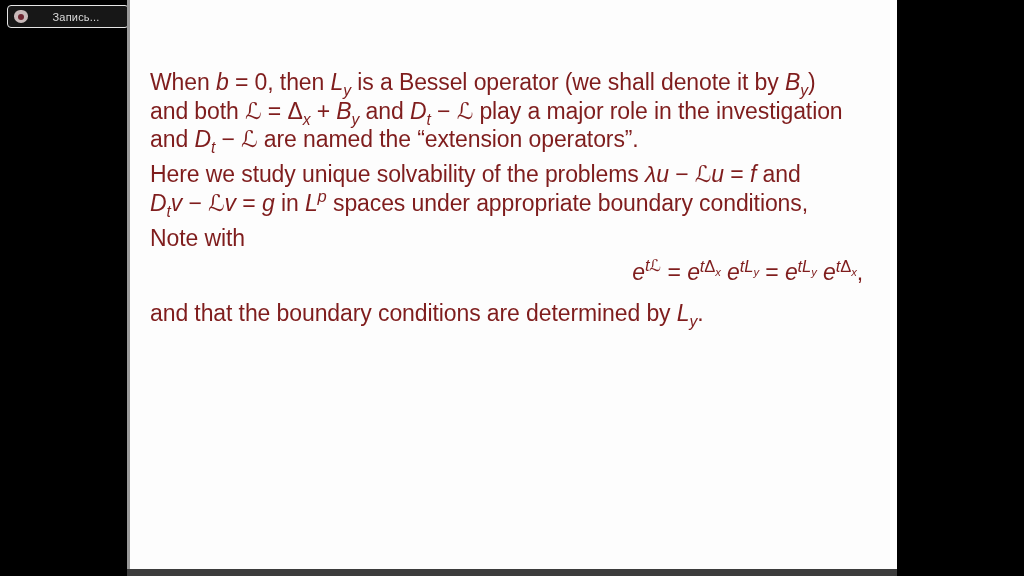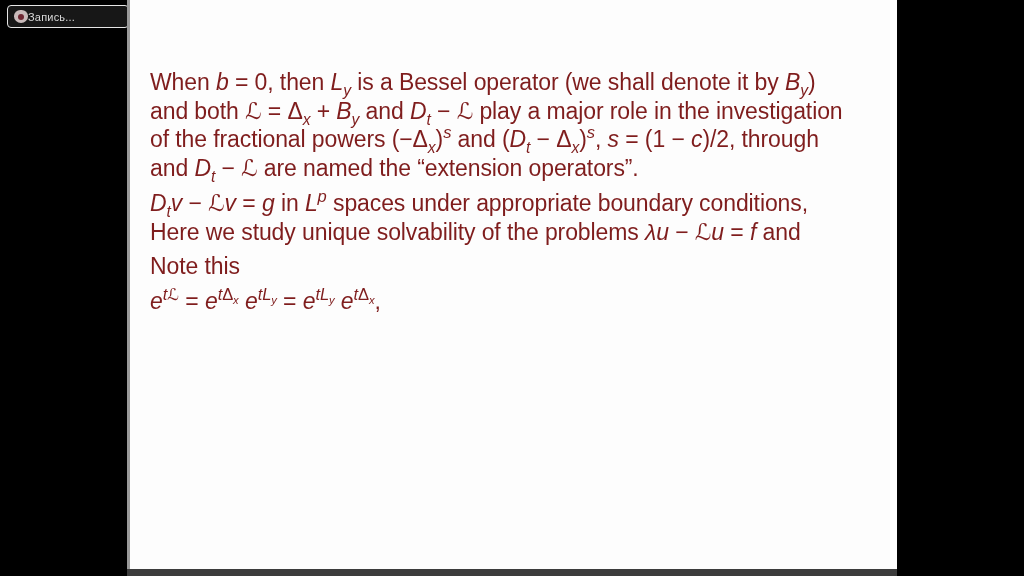--- a/index.html
+++ b/index.html
@@ -17,42 +17,42 @@
     background:#171717; border:1px solid #e6e6e6; border-radius:4px;
     display:flex; align-items:center;
   }
   .rec-icon {
     width:14px; height:13px; margin-left:6px; flex:0 0 auto;
     background:#c9baba; border-radius:45% 45% 50% 50%;
     display:flex; align-items:center; justify-content:center;
   }
   .rec-dot { width:6px; height:6px; border-radius:50%; background:#6e2631; }
   .badge-label {
-    flex:1; color:#d9d9d9; font-size:11px;
+    flex:1; text-align:center; color:#d9d9d9; font-size:11px;
     letter-spacing:.2px; white-space:nowrap; padding-right:4px;
   }
 
   
   .panel-handle {
     position:absolute; left:129px; top:5px; width:9px; height:21px;
     background:#9b9b9b;
   }
 
   
   .slide {
     position:absolute; left:127px; top:0; width:770px; height:569px;
     box-sizing:border-box; background:#fdfdfd;
     border-left:3px solid #9a9a9a;
     padding:68px 24px 0 20px;
     color:#7f1d1d; font-size:23px; line-height:28.7px;
     letter-spacing:-0.1px; overflow:hidden;
   }
   .para { margin:0 0 6px 0; }
   .line { white-space:nowrap; }
-  .formula { text-align:left; margin:2px 10px 12px 0; white-space:nowrap; }
+  .formula { text-align:right; margin:2px 10px 12px 0; white-space:nowrap; }
   .slide i { font-style:italic; }
   .slide sub { font-size:68%; line-height:0; }
   .slide sup { font-size:72%; line-height:0; }
 
   
   .bottom-strip {
     position:absolute; left:127px; top:569px; width:770px; height:7px;
     background:#3c3c3c;
   }
 </style>
@@ -68,31 +68,31 @@
     <span class="badge-label">Запись...</span>
   </div>
 
   <div class="panel-handle"></div>
 
   <div class="slide">
     <div id="slide-content">
         <div class="para">
           <div class="line">When <i>b</i> = 0, then <i>L</i><sub><i>y</i></sub> is a Bessel operator (we shall denote it by <i>B</i><sub><i>y</i></sub>)</div>
           <div class="line">and both <i>ℒ</i> = Δ<sub><i>x</i></sub> + <i>B</i><sub><i>y</i></sub> and <i>D</i><sub><i>t</i></sub> − <i>ℒ</i> play a major role in the investigation</div>
-          <div class="line">of the fractional powers (−Δ<sub><i>x</i></sub>)<sup><i>s</i></sup> and (<i>D</i><sub><i>t</i></sub> − Δ<sub><i>x</i></sub>)<sup><i>s</i></sup>, <i>s</i> = (1 − <i>c</i>)/2, through</div>
           <div class="line">and <i>D</i><sub><i>t</i></sub> − <i>ℒ</i> are named the “extension operators”.</div>
         </div>
         <div class="para">
+          <div class="line">Here we study unique solvability of the problems <i>λu</i> − <i>ℒu</i> = <i>f</i> and</div>
           <div class="line"><i>D</i><sub><i>t</i></sub><i>v</i> − <i>ℒv</i> = <i>g</i> in <i>L</i><sup><i>p</i></sup> spaces under appropriate boundary conditions,</div>
-          <div class="line">Here we study unique solvability of the problems <i>λu</i> − <i>ℒu</i> = <i>f</i> and</div>
         </div>
         <div class="para">
-          <div class="line">Note this</div>
+          <div class="line">Note with</div>
         </div>
         <div class="formula"><i>e</i><sup><i>tℒ</i></sup> = <i>e</i><sup><i>t</i>Δ<sub><i>x</i></sub></sup> <i>e</i><sup><i>tL</i><sub><i>y</i></sub></sup> = <i>e</i><sup><i>tL</i><sub><i>y</i></sub></sup> <i>e</i><sup><i>t</i>Δ<sub><i>x</i></sub></sup>,</div>
         <div class="para">
+          <div class="line">and that the boundary conditions are determined by <i>L</i><sub><i>y</i></sub>.</div>
         </div>
       </div>
   </div>
 
   <div class="bottom-strip"></div>
 
 </div>
 
 </body></html>

